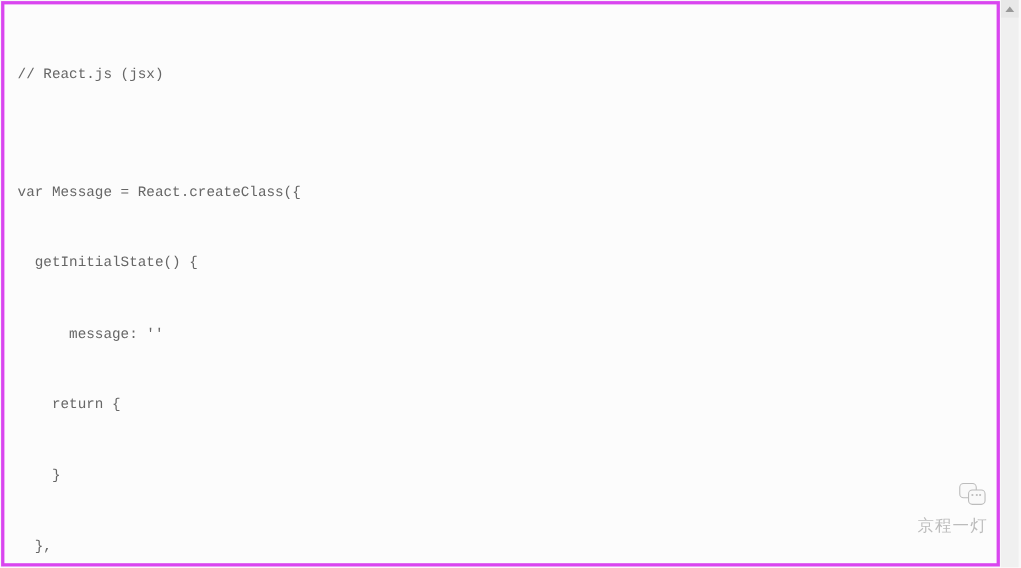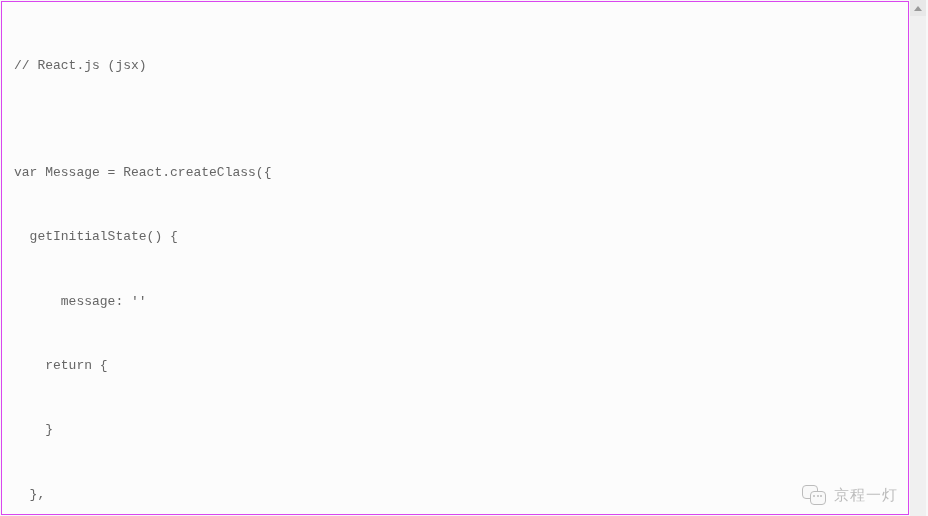--- a/index.html
+++ b/index.html
@@ -13,21 +13,21 @@
       background: #f8f8f8;
       font-family: Consolas, Monaco, 'Courier New', monospace;
       font-size: 13px;
       line-height: 1.65;
       color: #666666;
       position: relative;
       overflow: hidden;
     }
     .code-container {
       background: #fcfcfc;
-      border: 1px solid #d946ef;
+      border: 3px solid #d946ef;
       width: 908px;
       height: 514px;
       margin: 1px 0 0 1px;
       padding: 10px 12px;
       white-space: pre;
       position: relative;
     }
     .code-line {
       display: block;
     }
@@ -54,26 +54,27 @@
       content: '';
       width: 0;
       height: 0;
       border-left: 4px solid transparent;
       border-right: 4px solid transparent;
       border-bottom: 5px solid #999;
     }
     .watermark {
       position: absolute;
       right: 30px;
-      bottom: 8px;
+      bottom: 24px;
       display: flex;
-      align-items: center;
+      align-items: flex-end;
       gap: 6px;
       opacity: 0.55;
       z-index: 10;
+      flex-direction: column;
     }
     .watermark-icon {
       width: 26px;
       height: 22px;
       position: relative;
     }
     .chat-bubble-back {
       position: absolute;
       width: 16px;
       height: 14px;

